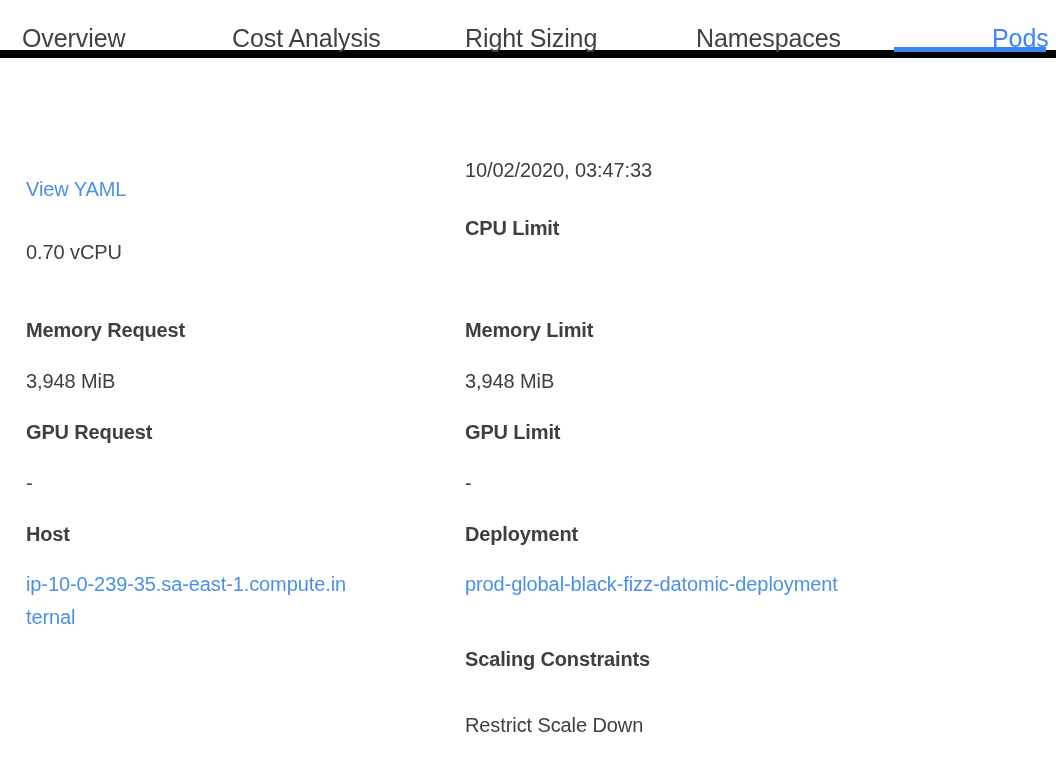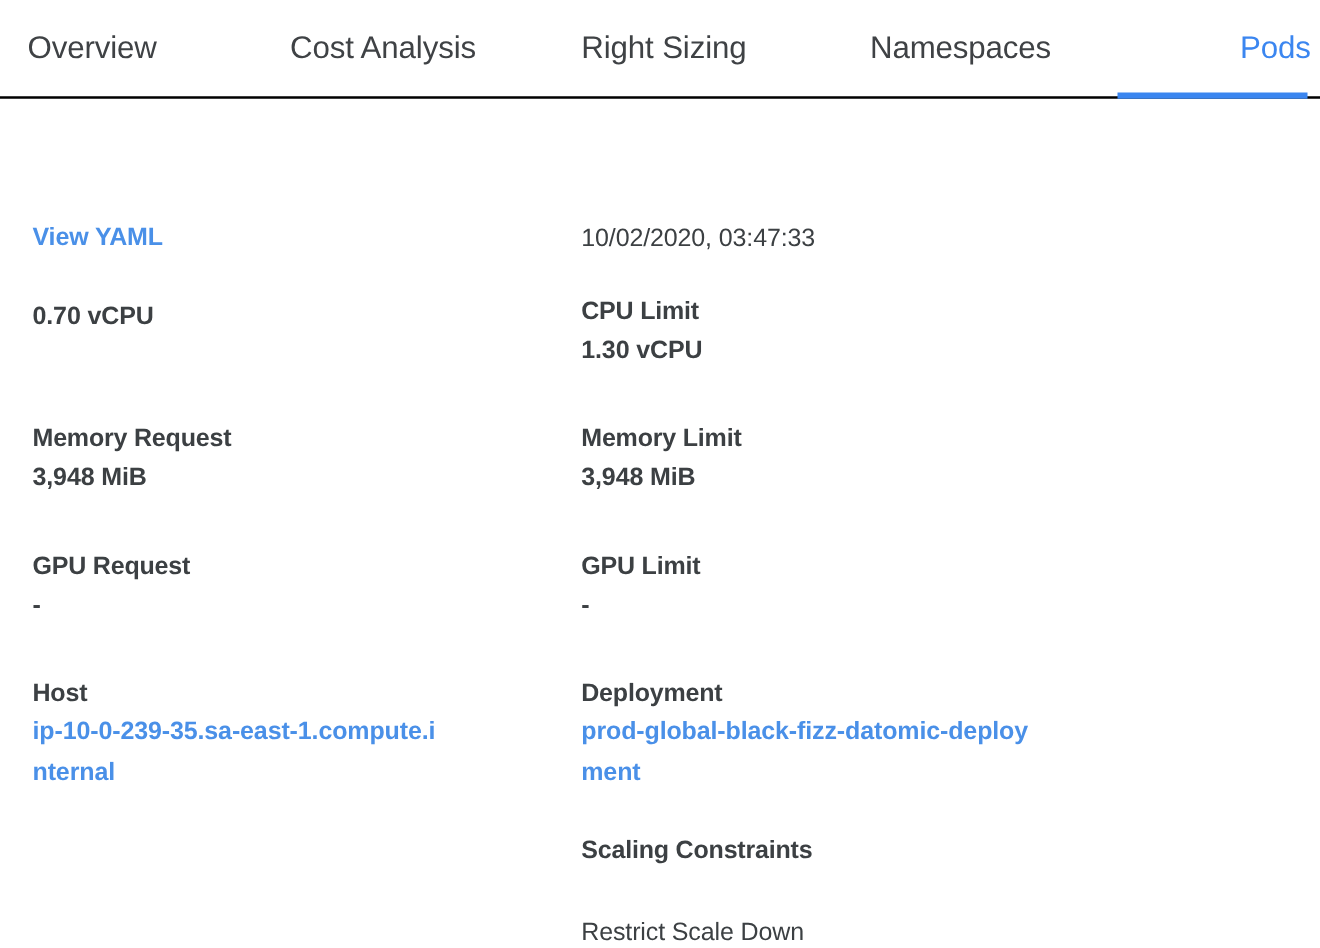--- a/index.html
+++ b/index.html
@@ -14,22 +14,22 @@
     height: 758px;
     font-family: "Liberation Sans", sans-serif;
     color: #3c4043;
     overflow: hidden;
     position: relative;
   }
 
   
   .tabbar {
     position: relative;
-    height: 79px;
-    border-bottom: 2px solid #000000;
+    height: 58px;
+    border-bottom: 8px solid #000000;
     background: #ffffff;
   }
   .tab {
     position: absolute;
     top: 16px;
     height: 44px;
     font-size: 25px;
     line-height: 44px;
     font-weight: 400;
     color: #3f4245;
@@ -72,24 +72,25 @@
   .field-label {
     font-size: 20px;
     font-weight: 700;
     color: #3c4043;
     line-height: 27px;
     letter-spacing: -0.15px;
     white-space: nowrap;
   }
   .field-value {
     font-size: 20px;
-    font-weight: 700;
+    font-weight: 400;
     color: #3c4043;
     line-height: 34px;
     letter-spacing: -0.1px;
+    margin-top: 20px;
   }
   .field-value.link {
     color: #4a90e8;
     cursor: pointer;
     word-break: break-all;
     line-height: 33px;
   }
   .plain-value {
     font-size: 20px;
     color: #3c4043;
@@ -156,21 +157,20 @@
   </div>
 
   <div class="col col-right">
 
     <div class="r-timestamp">
       <div class="plain-value">10/02/2020, 03:47:33</div>
     </div>
 
     <div class="r-cpu field">
       <div class="field-label">CPU Limit</div>
-      <div class="field-value">1.30 vCPU</div>
     </div>
 
     <div class="r-mem field">
       <div class="field-label">Memory Limit</div>
       <div class="field-value">3,948 MiB</div>
     </div>
 
     <div class="r-gpu field">
       <div class="field-label">GPU Limit</div>
       <div class="field-value">-</div>

